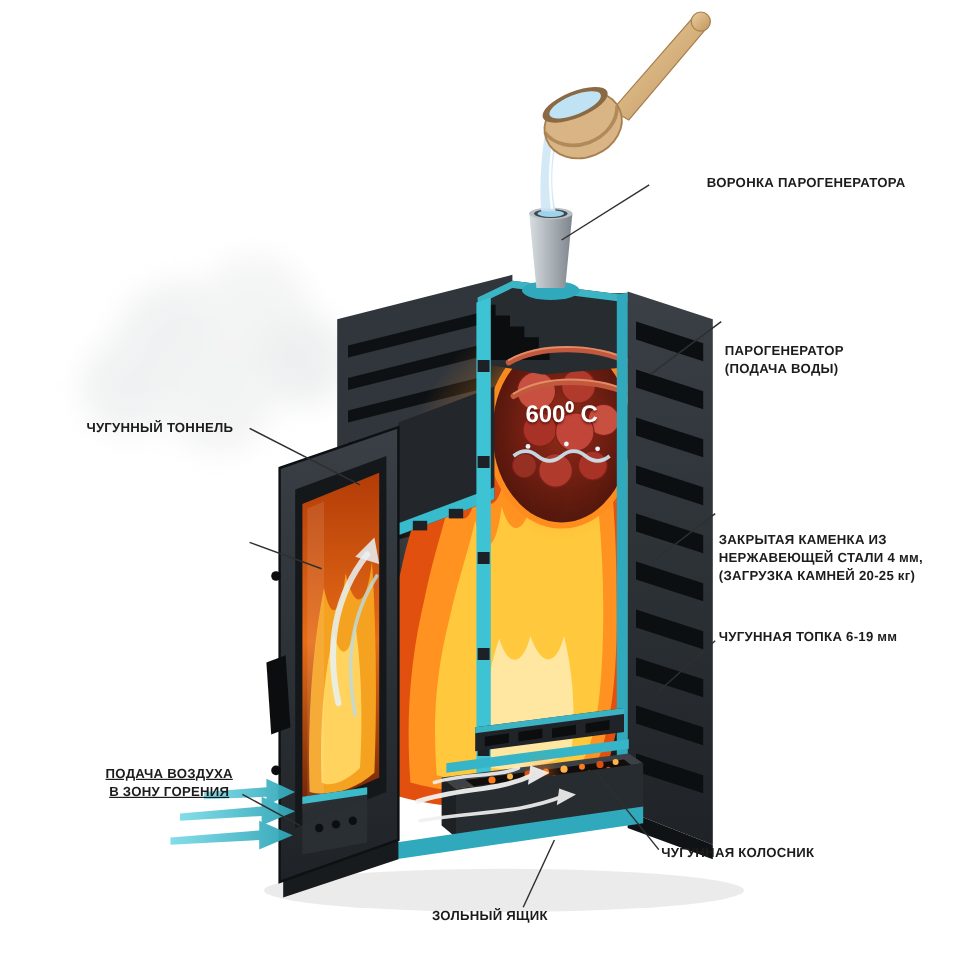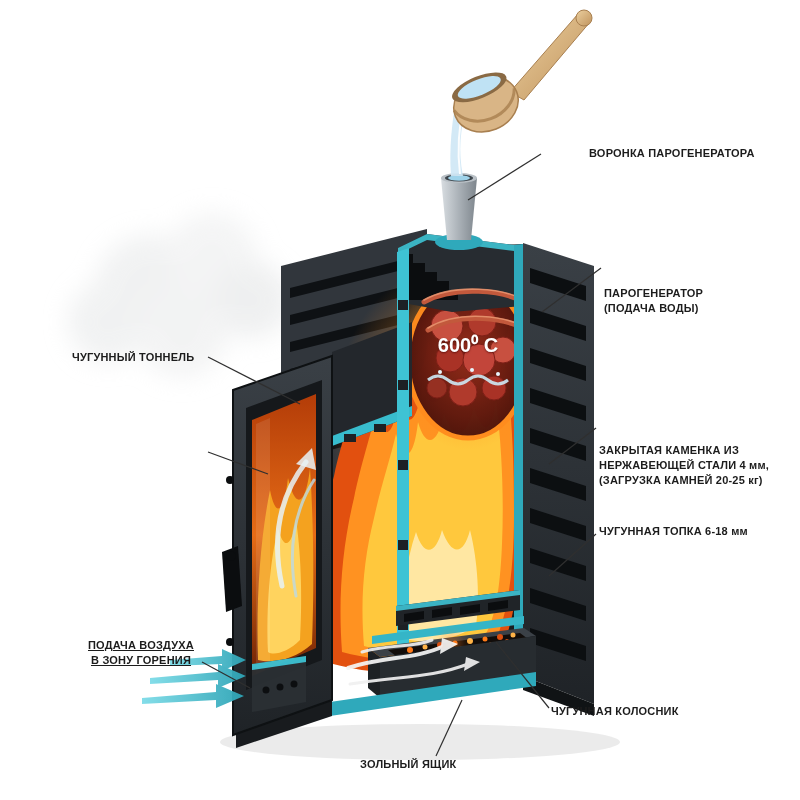--- a/index.html
+++ b/index.html
@@ -277,19 +277,19 @@
 <div id="temp-label">600⁰ C</div>
 
 
 <div class="label" style="left:545px;top:146px;padding-left:44px;">ВОРОНКА ПАРОГЕНЕРАТОРА</div>
 <div class="label" style="left:604px;top:242px;margin-top:44px;">ПАРОГЕНЕРАТОР
 (ПОДАЧА ВОДЫ)</div>
 <div class="label" style="left:72px;top:350px;">ЧУГУННЫЙ ТОННЕЛЬ</div>
 <div class="label" style="left:599px;top:399px;margin-top:44px;">ЗАКРЫТАЯ КАМЕНКА ИЗ
 НЕРЖАВЕЮЩЕЙ СТАЛИ 4 мм,
 (ЗАГРУЗКА КАМНЕЙ 20-25 кг)</div>
-<div class="label" style="left:599px;top:524px;">ЧУГУННАЯ ТОПКА 6-18 мм</div>
+<div class="label" style="left:599px;top:524px;">ЧУГУННАЯ ТОПКА 6-19 мм</div>
 <div class="label center" style="left:78px;top:638px;width:126px;">ПОДАЧА ВОЗДУХА
 В ЗОНУ ГОРЕНИЯ</div>
 <div class="label" style="left:551px;top:704px;">ЧУГУННАЯ КОЛОСНИК</div>
 <div class="label" style="left:360px;top:757px;">ЗОЛЬНЫЙ ЯЩИК</div>
 
 </div>
 
 </body></html>

